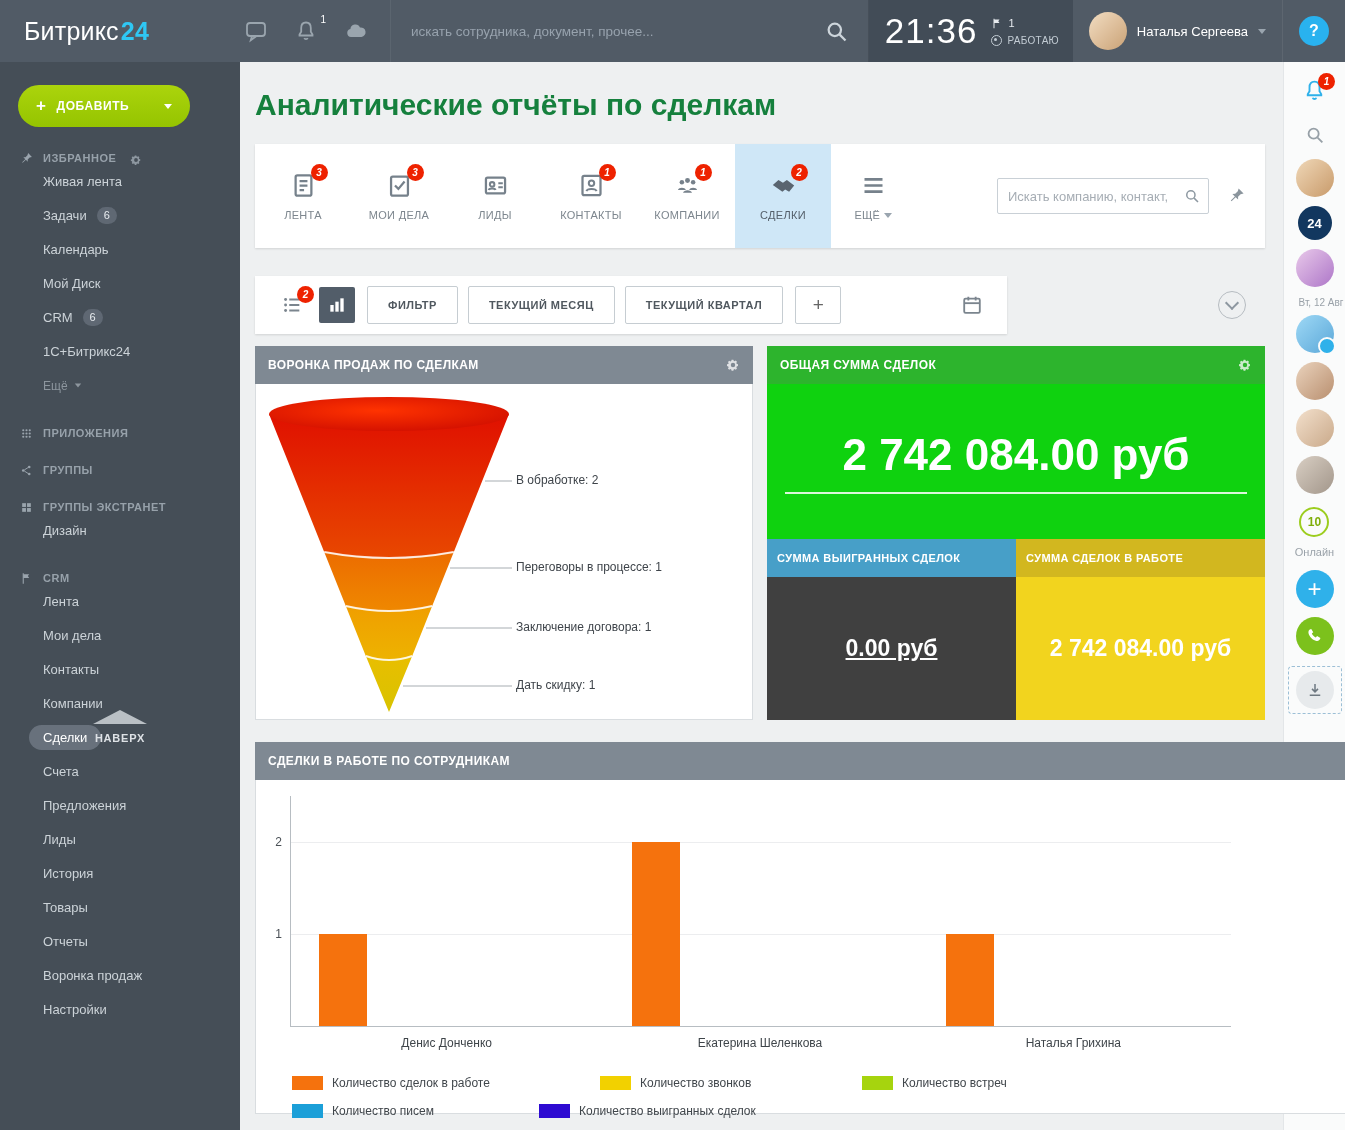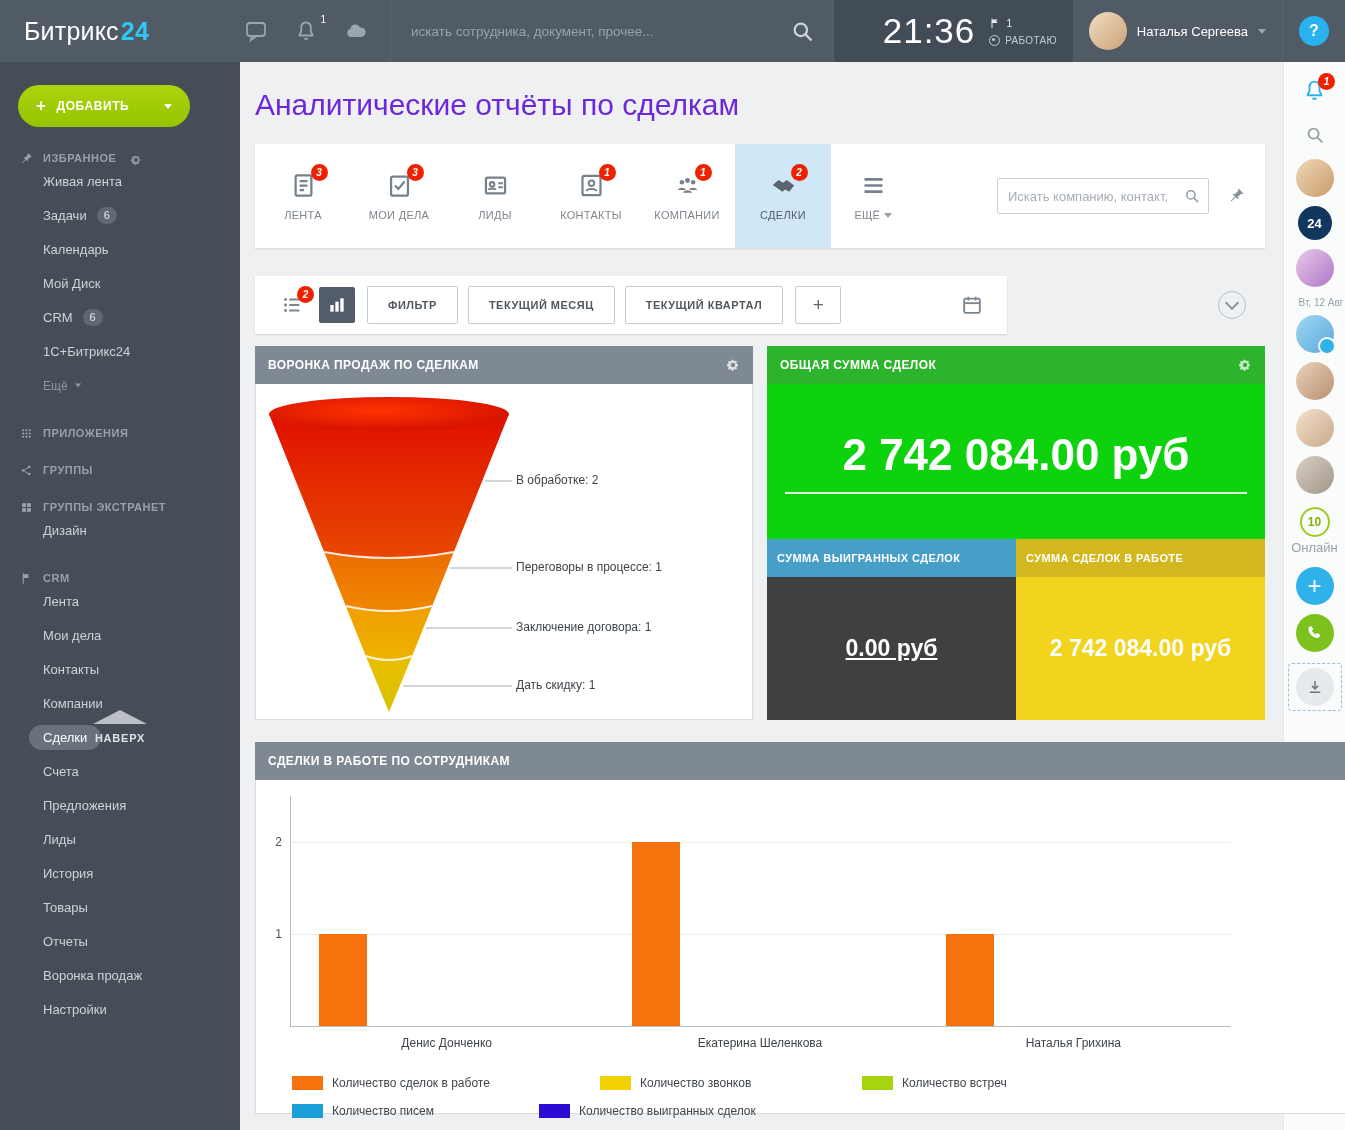--- a/index.html
+++ b/index.html
@@ -20,21 +20,21 @@
   .tb-logo{width:238px;box-sizing:border-box;padding-left:24px;font-size:25px;color:#fff;letter-spacing:.2px;cursor:pointer;}
   .tb-logo .brand24{color:#2fc7f4;font-weight:bold;margin-left:2px;}
   .tb-icons{display:flex;align-items:center;gap:26px;margin-left:6px;}
   .tbi{width:24px;height:24px;color:#9aa5ae;position:relative;cursor:pointer;}
   .bellcount{position:absolute;top:-5px;right:-8px;font-size:10px;color:#fff;font-style:normal;}
   .tb-search{flex:1;height:100%;margin-left:22px;display:flex;align-items:center;border-left:1px solid rgba(255,255,255,.06);
     border-right:1px solid rgba(0,0,0,.12);padding:0 18px;}
   .tb-search input{flex:1;background:transparent;border:none;outline:none;font-size:13.5px;color:#cfd6dc;font-family:inherit;}
   .tb-search input::placeholder{color:#97a2ad;}
   .tbsearch-ic{width:27px;height:27px;color:#cdd5db;cursor:pointer;}
-  .tb-time{width:238px;height:62px;background:#424c57;box-sizing:border-box;display:flex;align-items:center;gap:14px;padding:0 16px;cursor:pointer;justify-content:flex-end;}
+  .tb-time{width:204px;height:62px;background:#424c57;box-sizing:border-box;display:flex;align-items:center;gap:14px;padding:0 16px;cursor:pointer;}
   .clock{font-size:35px;font-weight:300;color:#fff;letter-spacing:1px;}
   .tb-time-right{display:flex;flex-direction:column;gap:5px;}
   .flagrow{display:flex;align-items:center;gap:5px;font-size:11px;color:#e6eaee;}
   .flagrow [data-icon]{width:12px;height:13px;color:#e6eaee;}
   .statusrow{display:flex;align-items:center;gap:5px;font-size:10px;color:#c3ccd4;letter-spacing:.3px;}
   .radio{width:9px;height:9px;border-radius:50%;border:1.5px solid #c3ccd4;position:relative;display:inline-block;}
   .radio::after{content:"";position:absolute;left:2px;top:2px;width:3px;height:3px;border-radius:50%;background:#c3ccd4;}
   .tb-profile{display:flex;align-items:center;gap:10px;padding:0 16px;cursor:pointer;}
   .avatar{border-radius:50%;display:inline-block;position:relative;}
   .tb-avatar{width:38px;height:38px;background:linear-gradient(135deg,#f2ddc2,#caa276);}
@@ -80,32 +80,32 @@
   .av4{background:linear-gradient(135deg,#ead3bd,#b98f6f);}
   .av5{background:linear-gradient(135deg,#f3e0cc,#c9a98a);}
   .av6{background:linear-gradient(135deg,#d9cfc4,#a2968a);}
   .mini-dot{position:absolute;bottom:-2px;right:-2px;width:14px;height:14px;border-radius:50%;background:#2fb1ea;border:2px solid #fafbfb;}
   .badge24{width:34px;height:34px;border-radius:50%;background:#12375f;color:#fff;font-size:13px;font-weight:bold;
     display:flex;align-items:center;justify-content:center;}
   .rail-date{font-size:10px;color:#9aa2a9;margin:1px 0 7px;padding-left:13px;}
   .rail-online{display:flex;flex-direction:column;align-items:center;margin:4px 0 12px;cursor:pointer;}
   .online-circle{width:30px;height:30px;border-radius:50%;border:2px solid #9ccd1e;color:#7fae0a;font-size:12px;font-weight:bold;
     display:flex;align-items:center;justify-content:center;box-sizing:border-box;}
-  .online-label{font-size:13px;color:#9aa2a9;margin-top:3px;}
+  .online-label{font-size:11px;color:#9aa2a9;margin-top:9px;}
   .circle-btn{width:38px;height:38px;border-radius:50%;display:flex;align-items:center;justify-content:center;}
   .circle-btn.plus{background:#2fb1ea;color:#fff;font-size:24px;font-weight:300;}
   .circle-btn.phone{background:#7cc11c;color:#fff;}
   .circle-btn.phone [data-icon]{width:20px;height:20px;}
   .rail-dashed{border:1px dashed #9cbfd6;border-radius:4px;padding:4px 7px;margin-top:2px;cursor:pointer;}
   .circle-btn.download{background:#e7eaec;color:#6e7881;}
   .circle-btn.download [data-icon]{width:18px;height:18px;}
 
   
   #content{position:absolute;left:255px;top:62px;width:1010px;bottom:0;}
-  .page-title{margin:26px 0 0;font-size:30px;font-weight:400;color:#6d28d9;}
+  .page-title{margin:26px 0 0;font-size:30px;font-weight:700;color:#15803d;}
 
   .tabs-card{position:relative;margin-top:22px;height:104px;background:#fff;box-shadow:0 1px 2px rgba(0,0,0,.12);display:flex;}
   .tab{width:96px;display:flex;flex-direction:column;align-items:center;justify-content:center;gap:10px;cursor:pointer;}
   .tab-ic{width:27px;height:27px;color:#76818b;position:relative;}
   .tab-label{font-size:11px;color:#7d868e;letter-spacing:.3px;white-space:nowrap;}
   .tab.active{background:#cfe7f7;}
   .tab.active .tab-ic{color:#5a6570;}
   .tab.active .tab-label{color:#545f6a;}
   .tab-search{position:absolute;right:56px;top:34px;width:212px;}
   .tab-search input{width:100%;height:36px;box-sizing:border-box;border:1px solid #c9d0d6;border-radius:2px;

